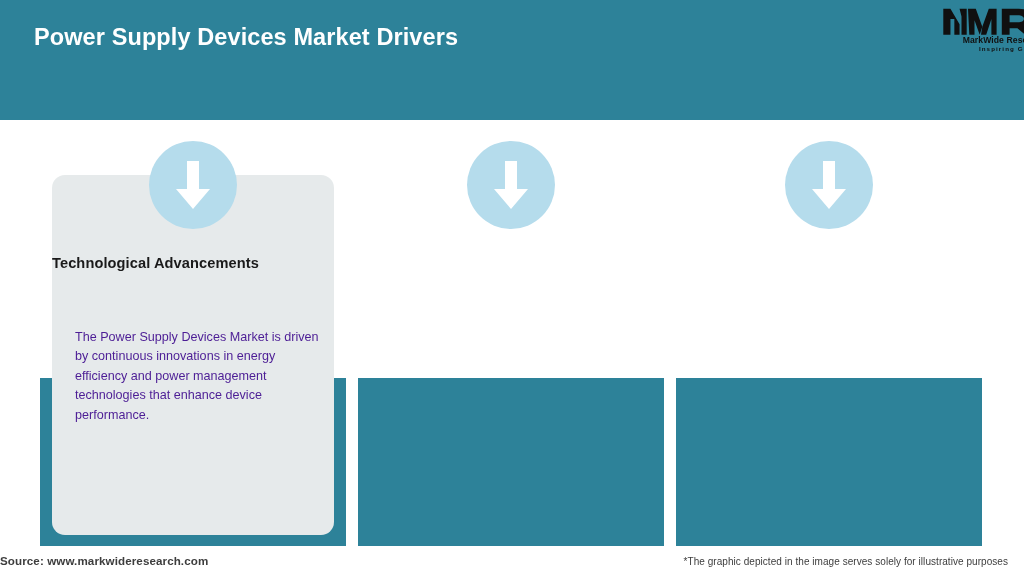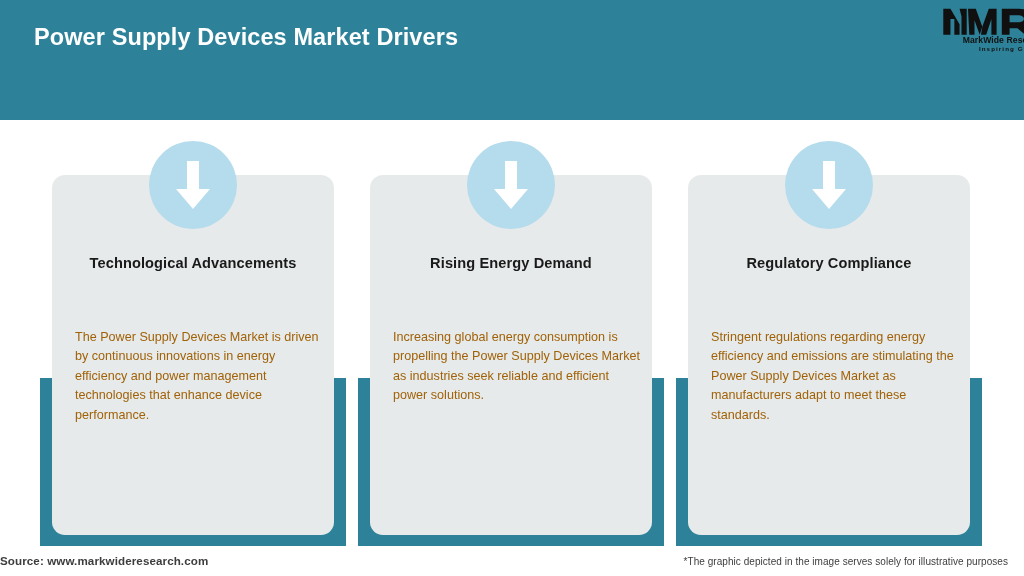--- a/index.html
+++ b/index.html
@@ -104,34 +104,34 @@
     height: 360px;
     background: #e6eaeb;
     border-radius: 13px;
   }
 
   .card-title {
     position: absolute;
     left: 0;
     top: 80px;
     width: 282px;
-    text-align: center;
+    text-align: left;
     font-size: 14.6px;
     font-weight: bold;
     color: #1a1a1a;
     letter-spacing: 0.1px;
   }
   .card-body {
     position: absolute;
     left: 23px;
     top: 153px;
     width: 248px;
     font-size: 12.6px;
     line-height: 19.4px;
-    color: #a16207;
+    color: #4c1d95;
     text-align: left;
   }
 
   
   .badge {
     position: absolute;
     left: 109px;
     top: 42px;
     width: 88px;
     height: 88px;
@@ -203,37 +203,29 @@
     </div>
     <div class="badge">
       <svg viewBox="0 0 40 52" aria-hidden="true">
         <path d="M14 2 L26 2 L26 30 L37 30 L20 50 L3 30 L14 30 Z" fill="#ffffff"></path>
       </svg>
     </div>
   </div>
 
   <div class="card-wrap c1">
     <div class="card-back"></div>
-    <div class="card">
-      <div class="card-title">Rising Energy Demand</div>
-      <div class="card-body">Increasing global energy consumption is propelling the Power Supply Devices Market as industries seek reliable and efficient power solutions.</div>
-    </div>
     <div class="badge">
       <svg viewBox="0 0 40 52" aria-hidden="true">
         <path d="M14 2 L26 2 L26 30 L37 30 L20 50 L3 30 L14 30 Z" fill="#ffffff"></path>
       </svg>
     </div>
   </div>
 
   <div class="card-wrap c2">
     <div class="card-back"></div>
-    <div class="card">
-      <div class="card-title">Regulatory Compliance</div>
-      <div class="card-body">Stringent regulations regarding energy efficiency and emissions are stimulating the Power Supply Devices Market as manufacturers adapt to meet these standards.</div>
-    </div>
     <div class="badge">
       <svg viewBox="0 0 40 52" aria-hidden="true">
         <path d="M14 2 L26 2 L26 30 L37 30 L20 50 L3 30 L14 30 Z" fill="#ffffff"></path>
       </svg>
     </div>
   </div>
 
 </div>
 
 <div class="footer-source">Source: www.markwideresearch.com</div>

